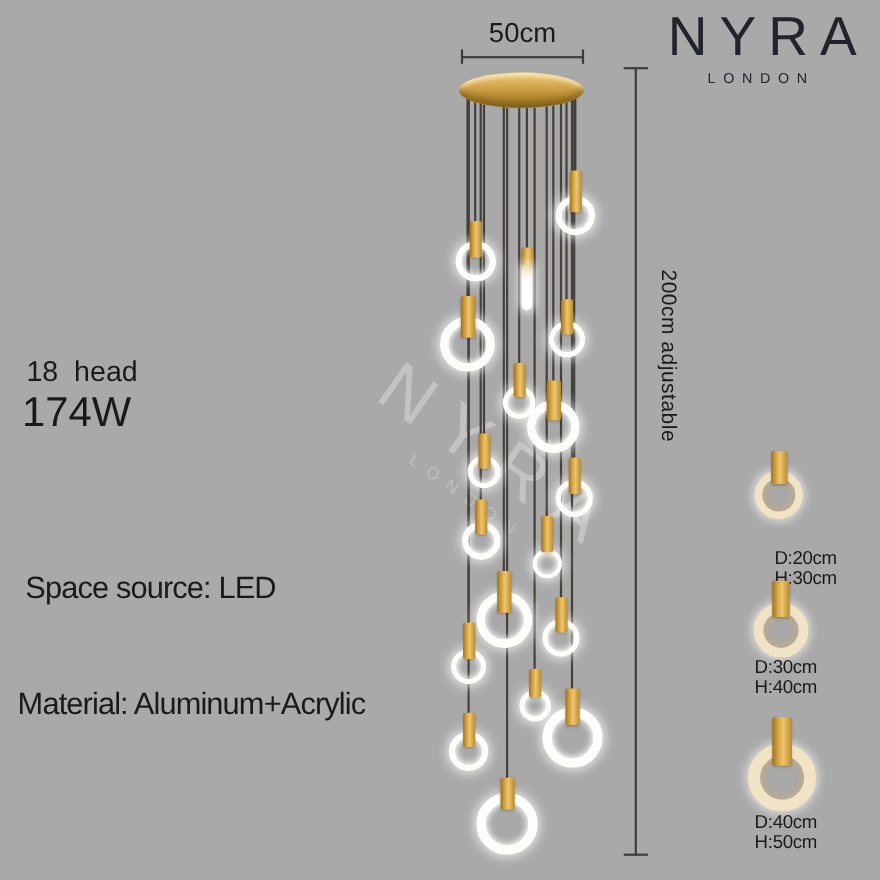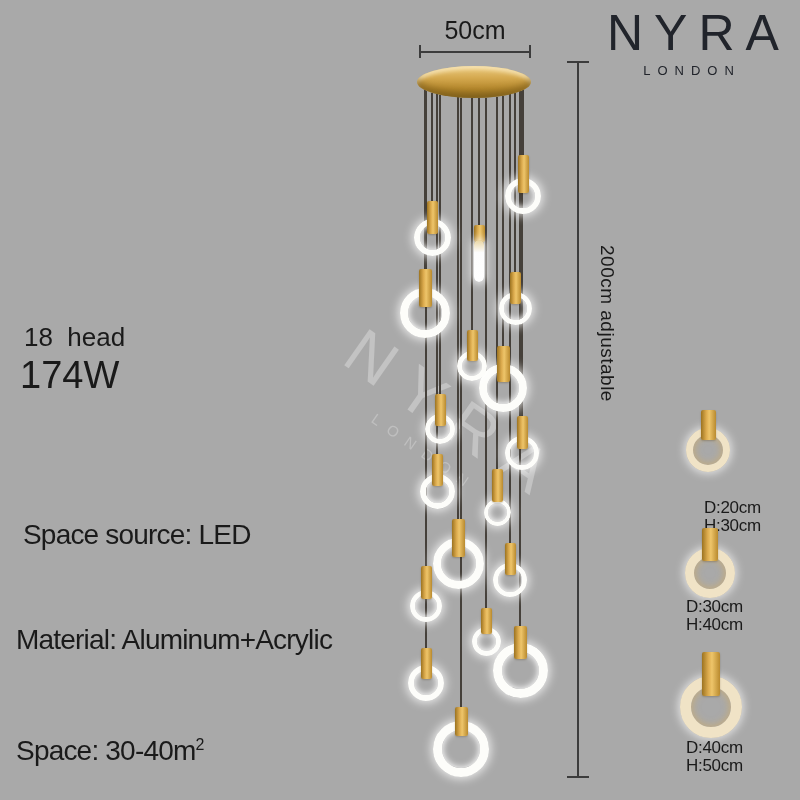--- a/index.html
+++ b/index.html
@@ -69,21 +69,20 @@
   <div class="abs dim" style="left:567px;top:61px;width:22px;height:2px;"></div>
   <div class="abs dim" style="left:567px;top:776px;width:22px;height:2px;"></div>
   <div class="abs dimh-label">200cm adjustable</div>
 
   <div class="abs stat-heads">18  head</div>
   <div class="abs stat-watt">174W</div>
 
   <div class="abs specs">
     <div> Space source: LED</div>
     <div>Material: Aluminum+Acrylic</div>
-    <div><span>Space: 30-40m</span><sup>2</sup></div>
     
   </div>
 
   <div class="abs note">
   </div>
 
   <div class="abs" style="left:0;top:0;width:800px;height:800px;">
       <div class="abs cable" style="left: 478px; top: 98px; height: 130px;"></div>
       <div class="abs cable" style="left: 522px; top: 90px; height: 68px;"></div>
       <div class="abs cable" style="left: 431px; top: 93px; height: 111px;"></div>

